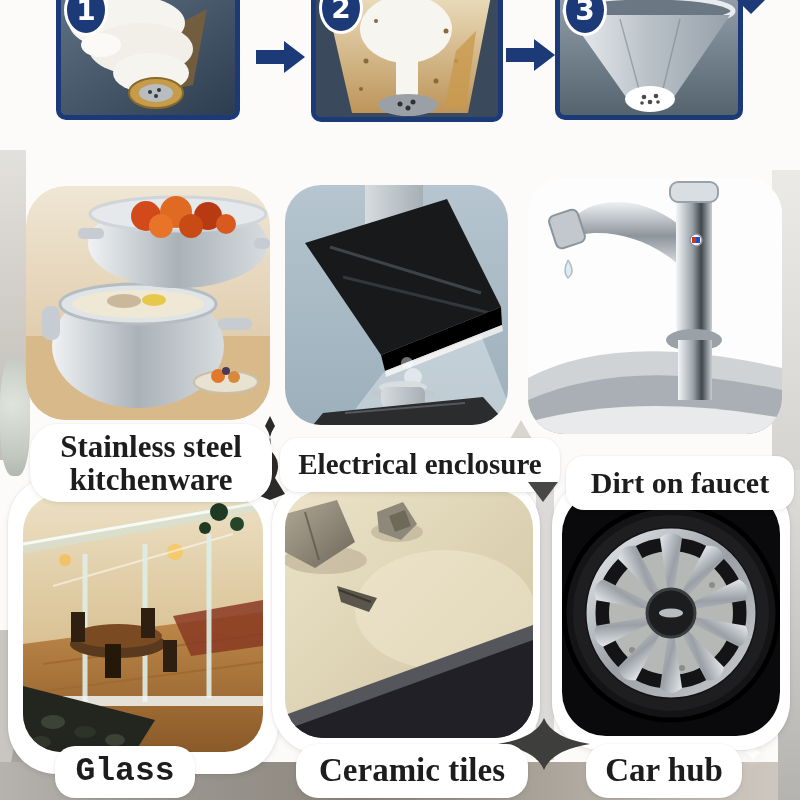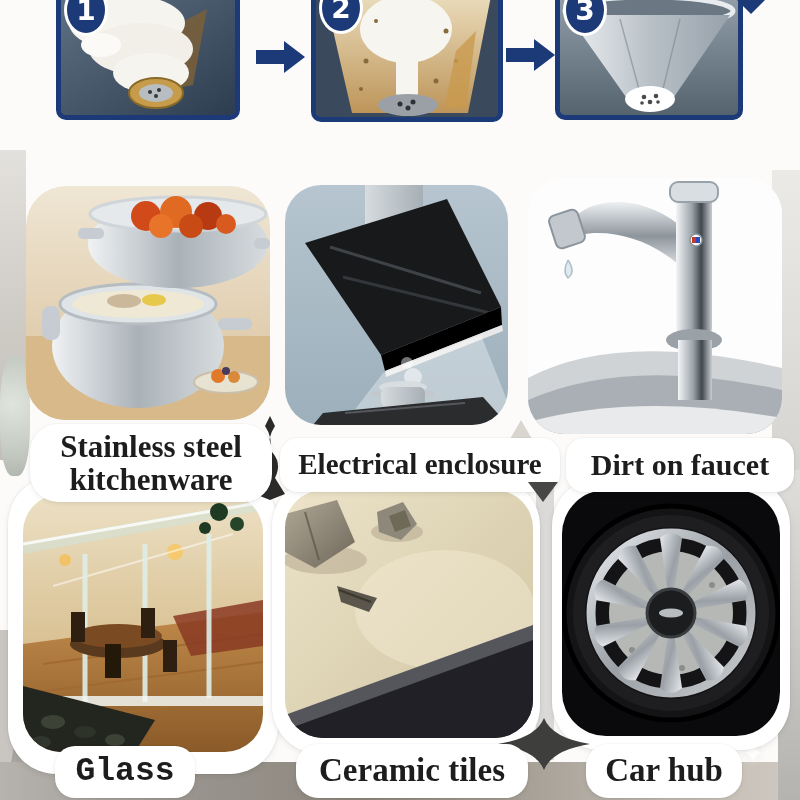--- a/index.html
+++ b/index.html
@@ -258,21 +258,21 @@
       <circle cx="168" cy="62" r="6" fill="#ffffff" stroke="#8d959c" stroke-width="1.5"></circle>
       <rect x="164" y="59" width="4" height="6" fill="#c23a2a"></rect>
       <rect x="168" y="59" width="4" height="6" fill="#2a4ac2"></rect>
       <ellipse cx="166" cy="162" rx="28" ry="11" fill="#9aa1a7"></ellipse>
       <rect x="150" y="162" width="34" height="60" fill="url(#fc-ch)"></rect>
     </svg>
   </figure>
 
   <div class="cat-label" style="left:280px;top:438px;width:280px;height:54px;font-size:29px;border-radius:18px;">Electrical enclosure</div>
   <div class="cat-label" style="left:30px;top:424px;width:242px;height:78px;font-size:31px;border-radius:28px;">Stainless steel kitchenware</div>
-  <div class="cat-label" style="left:566px;top:438px;width:228px;height:54px;font-size:30px;border-radius:18px;">Dirt on faucet</div>
+  <div class="cat-label" style="left:566px;top:456px;width:228px;height:54px;font-size:30px;border-radius:18px;">Dirt on faucet</div>
 
   <svg class="orn" style="left:253px;top:416px;width:34px;height:84px;" viewBox="0 0 34 84">
     <path d="M17,0 L22,10 Q14,22 17,34 Q30,46 22,62 L32,78 L17,84 L2,78 L12,62 Q4,46 17,34 Q20,22 12,10 Z" fill="#2c2a28"></path>
   </svg>
   <svg class="orn" style="left:506px;top:420px;width:30px;height:26px;" viewBox="0 0 30 26">
     <polygon points="15,0 30,26 0,26" fill="#d9d6d0"></polygon>
   </svg>
   <svg class="orn" style="left:528px;top:482px;width:30px;height:20px;z-index:5;" viewBox="0 0 30 20">
     <polygon points="0,0 30,0 15,20" fill="#474745"></polygon>
   </svg>

